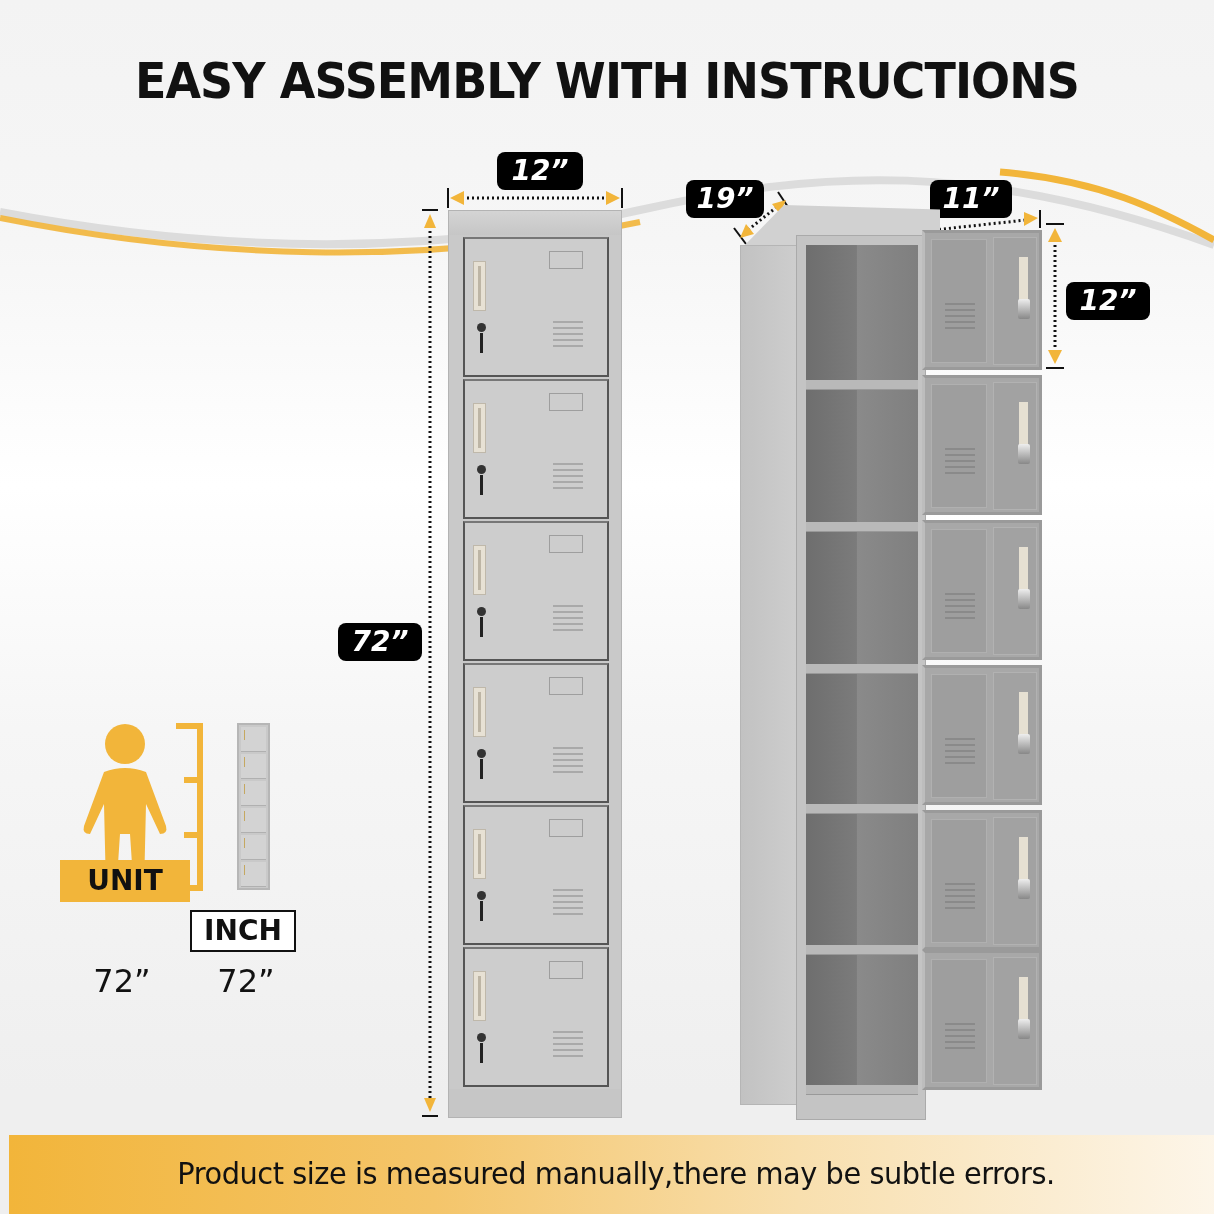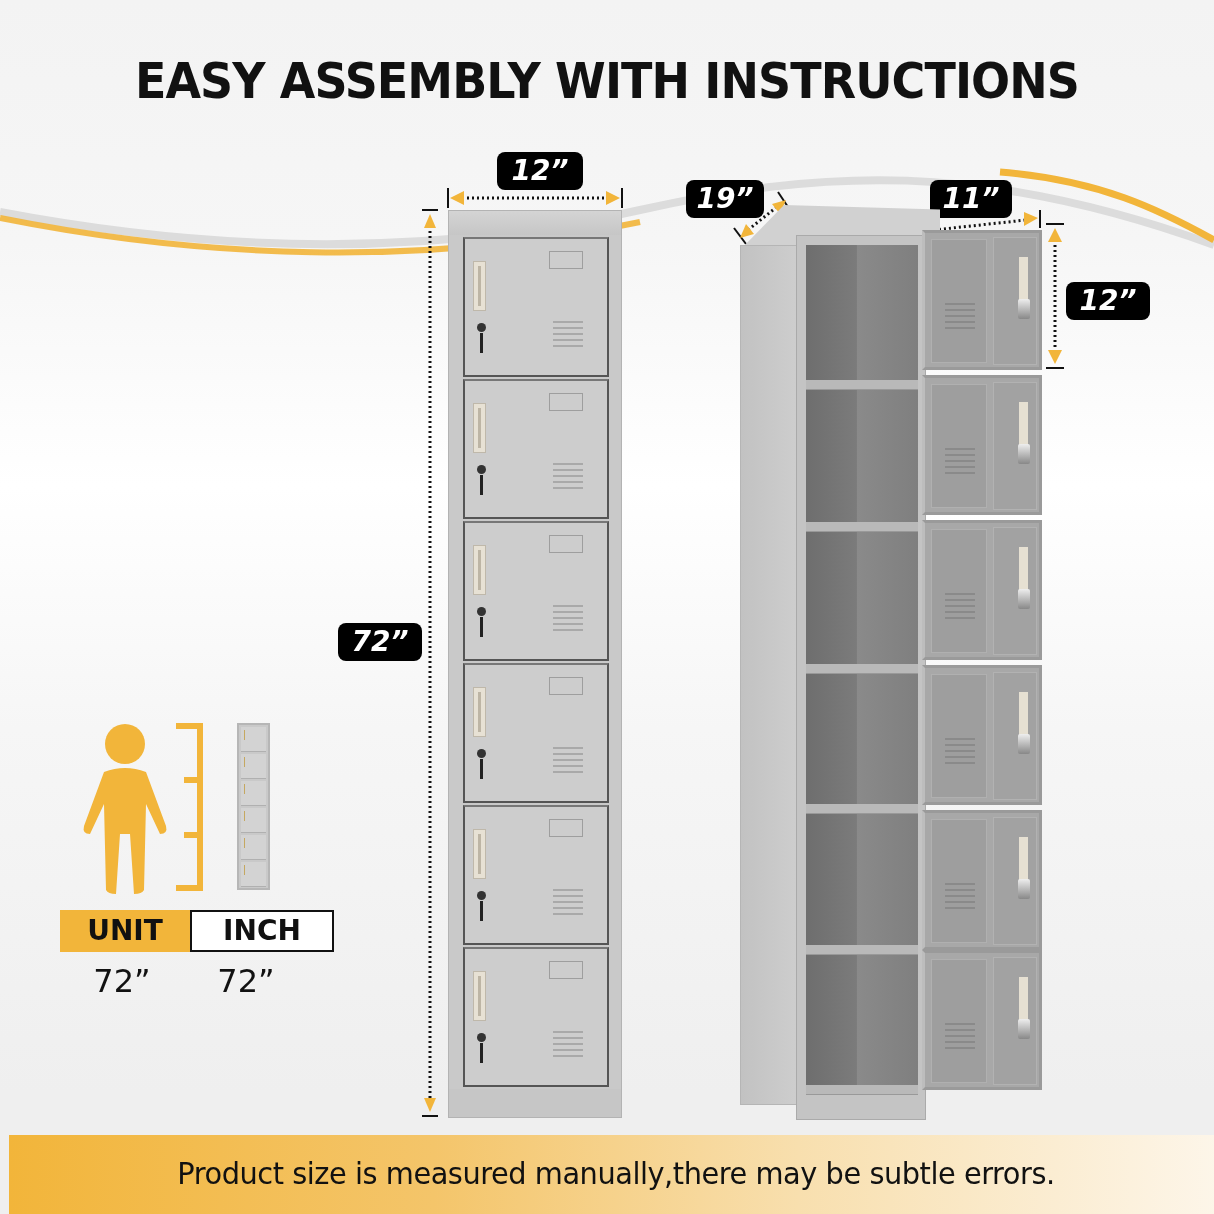--- a/index.html
+++ b/index.html
@@ -83,25 +83,25 @@
   .open-door .latch { position:absolute; left:93px; top:66px; width:12px; height:20px; background:linear-gradient(#eee,#888); border-radius:2px; }
   .open-door .ovent { position:absolute; left:20px; top:70px; width:30px; }
   .open-door .ovent span { display:block; height:2px; margin-bottom:4px; background:#8a8a8a; }
   
   .person { position:absolute; left:80px; top:722px; width:90px; height:172px; }
   .bracket { position:absolute; left:176px; top:723px; width:30px; height:168px; }
   .mini-locker { position:absolute; left:237px; top:723px; width:33px; height:167px; background:#c9c9c9; border:2px solid #b6b6b6; }
   .mini-locker .md { height:25px; margin:2px 2px 0 2px; background:#d3d3d3; border-bottom:1px solid #b0b0b0; position:relative; }
   .mini-locker .md::before { content:""; position:absolute; left:3px; top:3px; width:1px; height:10px; background:#c5a860; }
   .unit-cell {
-    position:absolute; left:60px; top:910px; width:130px; height:42px; background:#f2b53a;
+    position:absolute; left:60px; top:860px; width:130px; height:42px; background:#f2b53a;
     font-weight:bold; font-size:28px; text-align:center; line-height:42px; color:#111;
   }
   .inch-cell {
-    position:absolute; left:190px; top:910px; width:144px; height:42px; background:#fff; border:2px solid #111;
+    position:absolute; left:190px; top:910px; width:106px; height:42px; background:#fff; border:2px solid #111;
     font-weight:bold; font-size:28px; text-align:center; line-height:38px; color:#111;
   }
   .val { position:absolute; top:962px; font-size:32px; color:#111; text-align:center; width:120px; }
   .footer {
     position:absolute; left:0; top:1135px; width:1214px; height:79px;
     background: linear-gradient(90deg, #f2b53a 0%, #f4c56a 35%, #f8dfae 65%, #fdf6ea 100%);
     margin-left: 9px;
   }
   .footer-text {
     position:absolute; left:0; top:20px; width:1214px; text-align:center;

